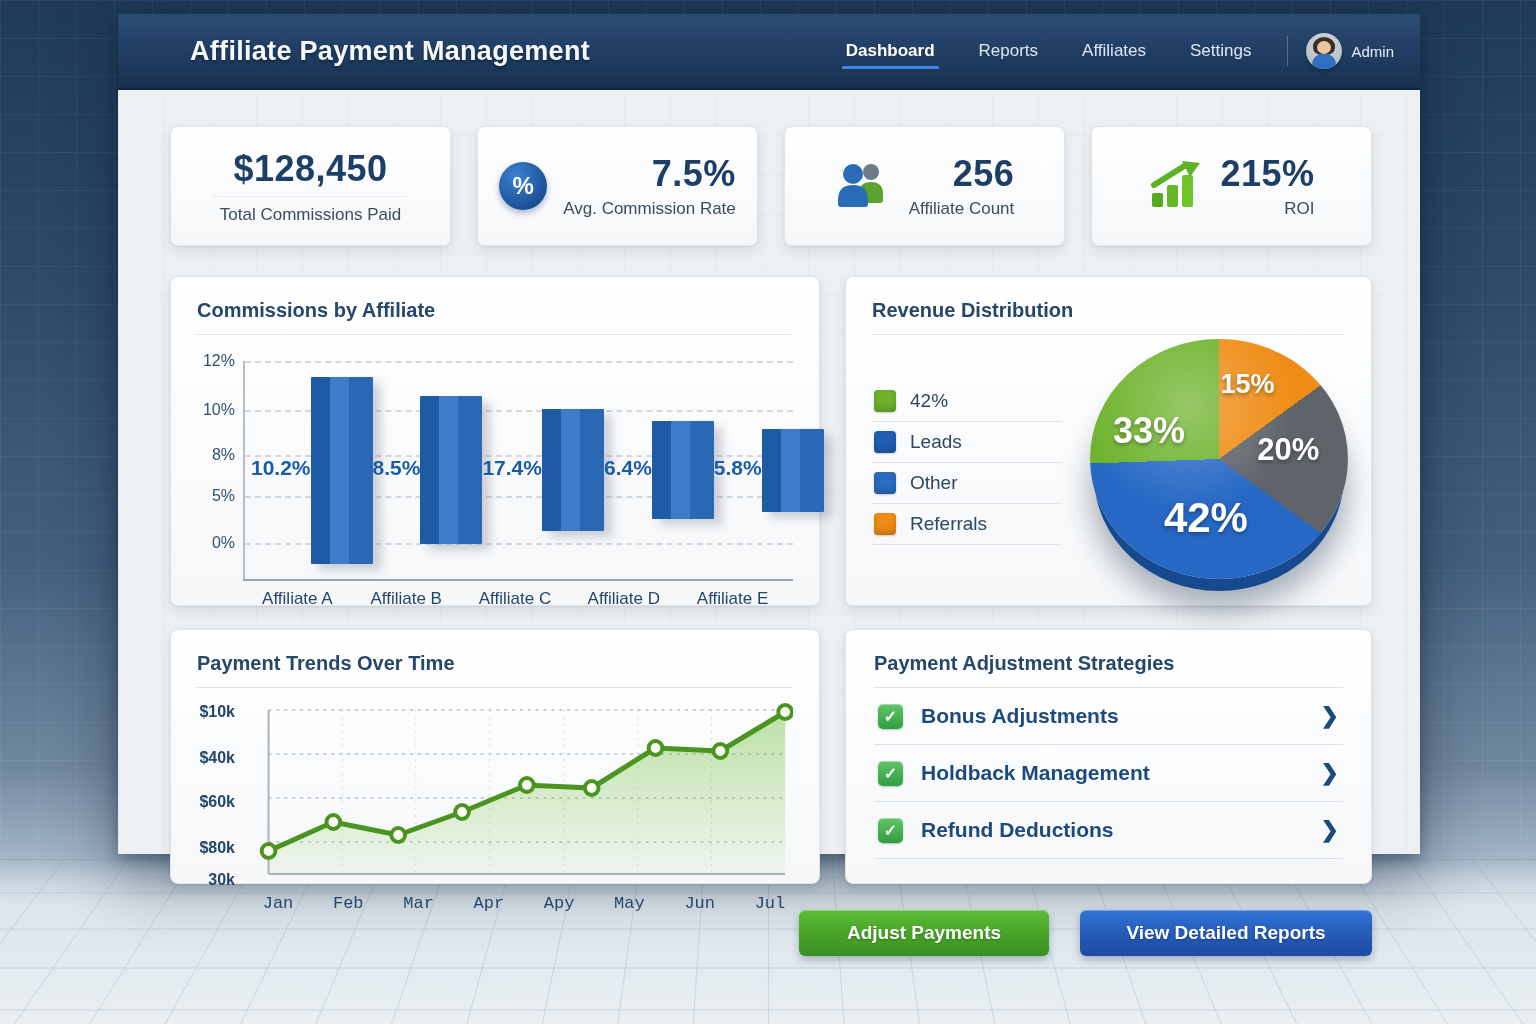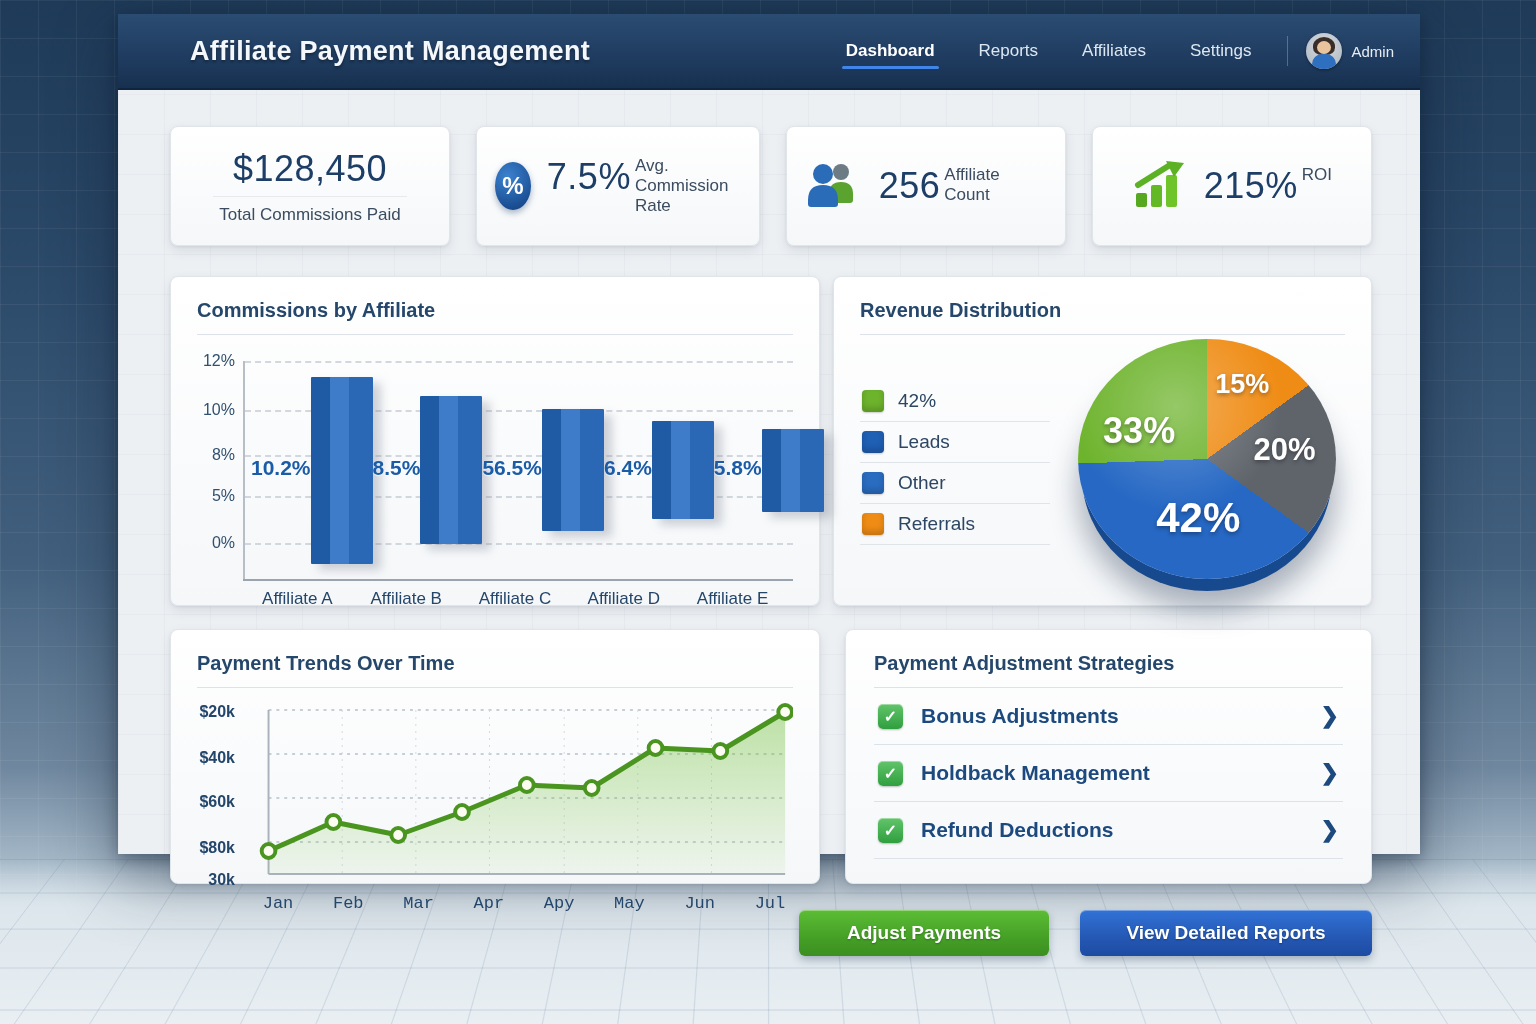--- a/index.html
+++ b/index.html
@@ -51,31 +51,31 @@
 
   
   .content { flex:1; padding:36px 48px 0 52px; position:relative; z-index:1; }
 
   .kpi-row { display:flex; gap:26px; }
   .card { background:linear-gradient(180deg,#ffffff 0%,#f5f7f9 100%);
     border:1px solid #e0e5ea; border-radius:8px;
     box-shadow:0 5px 12px rgba(30,50,80,.10), 0 1px 3px rgba(30,50,80,.08); }
   .kpi-card { flex:1; height:120px; display:flex; align-items:center; justify-content:center; padding:0 18px; gap:16px; }
   .kpi-plain { flex-direction:column; gap:6px; }
-  .kpi-value { color:#1d3e66; font-size:36px; font-weight:normal; letter-spacing:.5px; text-shadow:0 1px 1px rgba(255,255,255,.8); }
+  .kpi-value { color:#1d3e66; font-size:36px; font-weight:bold; letter-spacing:.5px; text-shadow:0 1px 1px rgba(255,255,255,.8); }
   .kpi-label { color:#3b4c60; font-size:17px; }
   .kpi-plain .kpi-label { border-top:1px solid #e6eaee; padding-top:8px; width:80%; text-align:center; }
-  .kpi-text { display:flex; flex-direction:row; gap:4px; }
+  .kpi-text { display:flex; flex-direction:column; gap:4px;text-align:right; }
   .icon-percent { width:48px; height:48px; border-radius:50%;
     background:radial-gradient(circle at 35% 30%, #3c82cf 0%, #1c5196 70%, #143e77 100%);
     color:#fff; font-size:24px; font-weight:bold; display:flex; align-items:center; justify-content:center;
     box-shadow:0 3px 6px rgba(15,50,100,.35); }
 
   
-  .row2 { display:flex; gap:13px; margin-top:30px; }
+  .row2 { display:flex; gap:25px; margin-top:30px; }
   .row3 { display:flex; gap:25px; margin-top:23px; }
   .chart-card { padding:22px 26px; }
   .col-left  { width:650px; flex:0 0 650px; }
   .col-right { flex:1; }
   .card-title { color:#25476b; font-size:20px; font-weight:bold; padding-bottom:12px; border-bottom:1px solid #dde2e8; }
 
   
   .bar-chart { height:330px; }
   .bar-area { display:flex; margin-top:26px; }
   .y-axis { width:46px; position:relative; height:218px; flex:0 0 46px; }
@@ -231,21 +231,21 @@
               <div class="bars">
                 <div class="bar-col">
                   <span class="bar-val">10.2%</span>
                     <div class="bar" style="height:187px"></div>
                 </div>
                 <div class="bar-col">
                   <span class="bar-val">8.5%</span>
                     <div class="bar" style="height:148px"></div>
                 </div>
                 <div class="bar-col">
-                  <span class="bar-val">56.5%</span>
+                  <span class="bar-val">17.4%</span>
                     <div class="bar" style="height:122px"></div>
                 </div>
                 <div class="bar-col">
                   <span class="bar-val">6.4%</span>
                     <div class="bar" style="height:98px"></div>
                 </div>
                 <div class="bar-col">
                   <span class="bar-val">5.8%</span>
                     <div class="bar" style="height:83px"></div>
                 </div>
@@ -293,21 +293,21 @@
           </div>
         </div>
       </div>
 
       <div class="row3">
 
         <div class="card chart-card col-left line-card">
           <div class="card-title">Payment Trends Over Time</div>
           <div class="line-area">
             <div class="ly-axis">
-              <span style="top:10px">$20k</span>
+              <span style="top:10px">$10k</span>
               <span style="top:56px">$40k</span>
               <span style="top:100px">$60k</span>
               <span style="top:146px">$80k</span>
               <span style="top:178px">30k</span>
             </div>
             <svg class="line-svg" viewBox="0 0 560 186" preserveAspectRatio="none">
               <defs>
                 <linearGradient id="areaFill" x1="0" y1="0" x2="0" y2="1">
                   <stop offset="0" stop-color="#6fbf3a" stop-opacity="0.45"></stop>
                   <stop offset="1" stop-color="#6fbf3a" stop-opacity="0.06"></stop>

